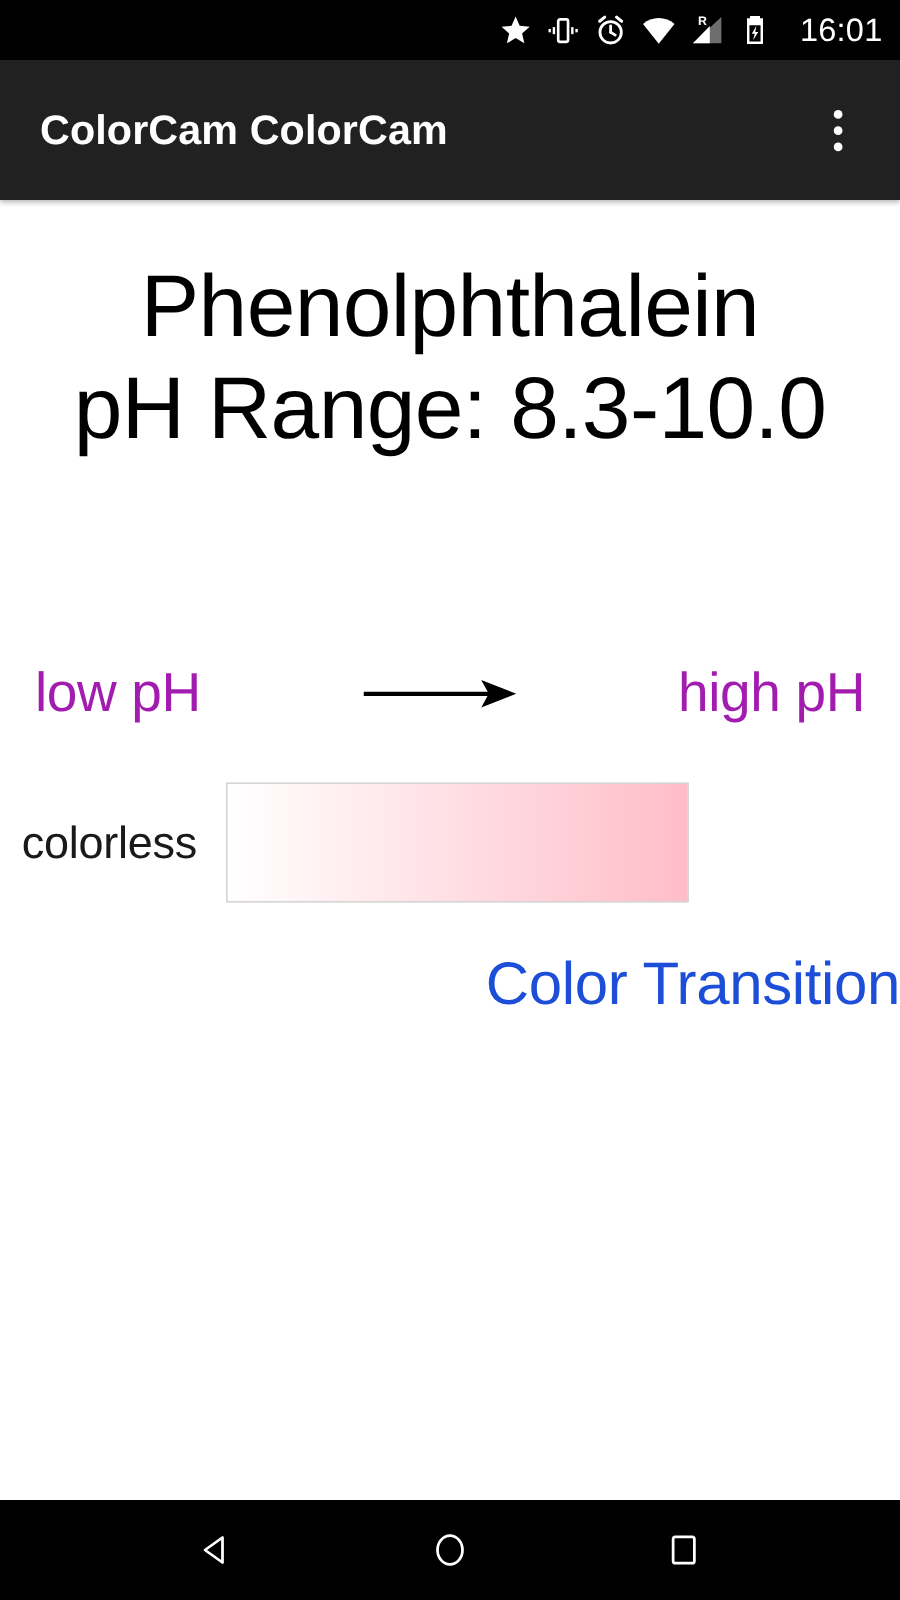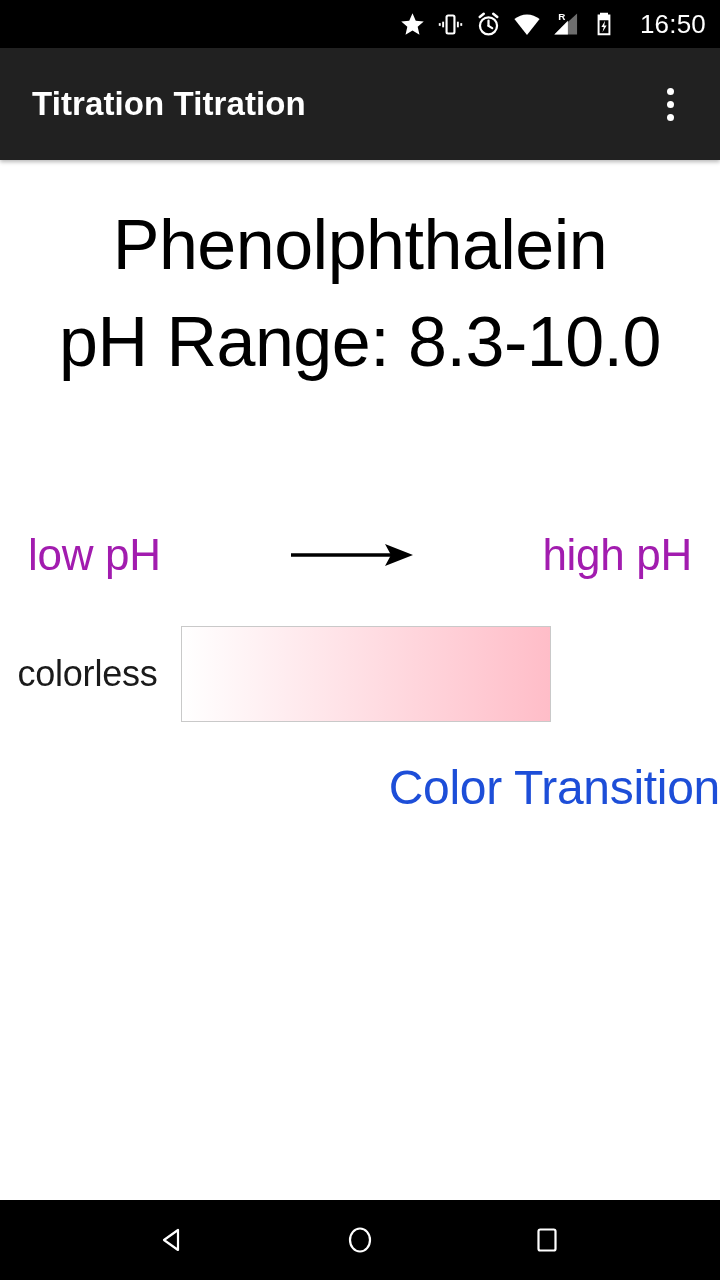--- a/index.html
+++ b/index.html
@@ -109,21 +109,21 @@
     font-weight: 400;
     line-height: 1.02;
     letter-spacing: -0.5px;
     white-space: nowrap;
   }
   .ph-range {
     font-size: 70px;
     font-weight: 400;
     line-height: 1.02;
     letter-spacing: -0.5px;
-    margin-top: 26px;
+    margin-top: 10px;
     white-space: nowrap;
   }
 
   
   .ph-direction-row {
     position: absolute;
     top: 370px;
     left: 0;
     width: 720px;
     display: flex;
@@ -282,26 +282,26 @@
     </span>
 
     <span class="sb-icon">
       <svg width="26" height="26" viewBox="0 0 24 24">
         <path d="M9.2 2.6 L14.8 2.6 L14.8 4.2 L17 4.2 L17 21.4 L7 21.4 L7 4.2 L9.2 4.2 Z" fill="none" stroke="#ffffff" stroke-width="1.8"></path>
         <path d="M9.2 2.6 L14.8 2.6 L14.8 4.2 L17 4.2 L17 8.5 L7 8.5 L7 4.2 L9.2 4.2 Z" fill="#ffffff"></path>
         <polygon points="13,9 9.6,14.8 11.8,14.8 10.6,19.6 14.4,13.4 12.2,13.4" fill="#ffffff"></polygon>
       </svg>
     </span>
 
-    <span class="sb-time">16:50</span>
+    <span class="sb-time">16:01</span>
   </div>
 </div>
 
 <div class="app-bar" style="background: rgb(33, 33, 33);">
-  <div class="app-title">Titration Titration</div>
+  <div class="app-title">ColorCam ColorCam</div>
   <div class="overflow-menu">
     <span></span>
     <span></span>
     <span></span>
   </div>
 </div>
 
 <div class="content" style="background: rgb(255, 255, 255);">
 
   <div class="heading-block">

